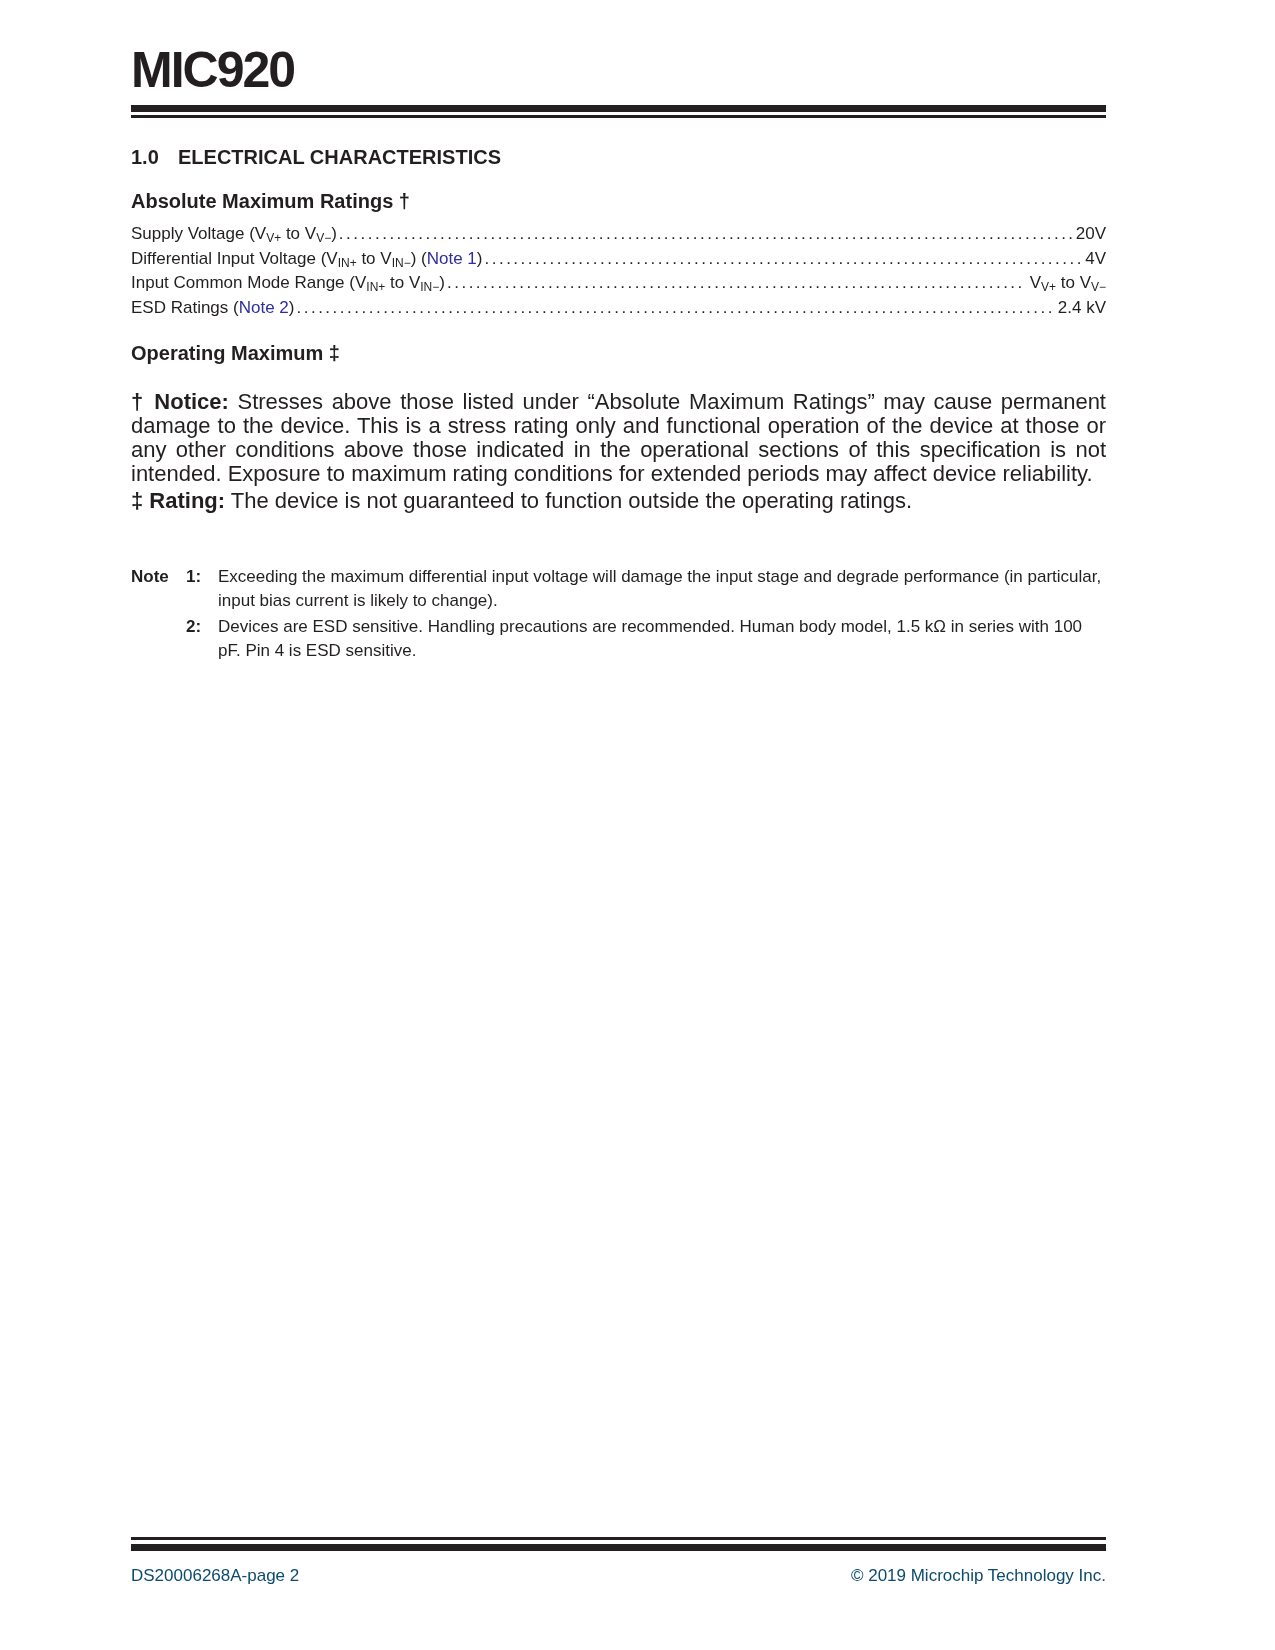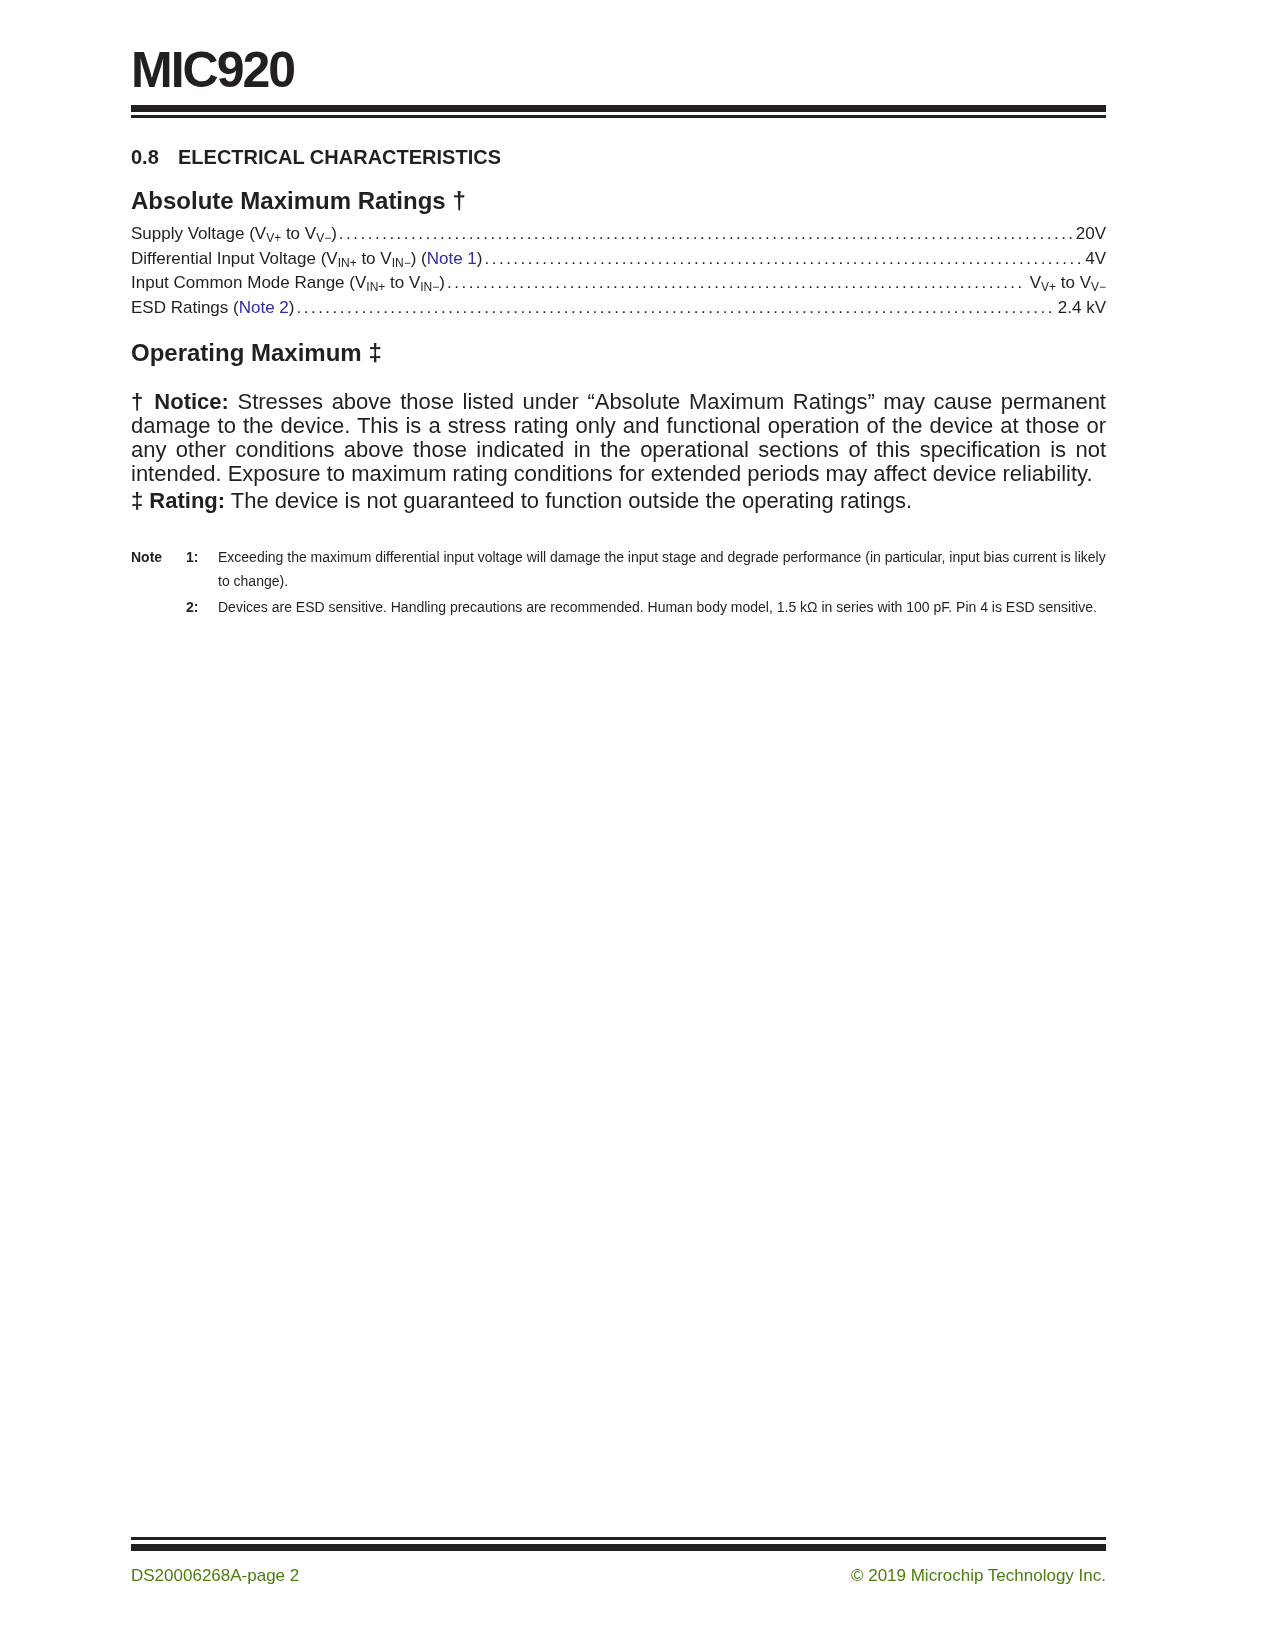--- a/index.html
+++ b/index.html
@@ -20,21 +20,21 @@
   .rule-thick{height:7px;background:#231f20;margin-top:9px;}
   .rule-thin{height:3px;background:#231f20;margin-top:3px;}
 
   .section-heading{
     display:flex;margin-top:28px;
     font-size:20px;line-height:22px;font-weight:bold;white-space:nowrap;
   }
   .sec-num{flex:0 0 47px;}
 
   h3.sub-heading{
-    font-size:24px;line-height:22px;font-weight:bold;margin:22px 0 0 0;
+    font-size:20px;line-height:22px;font-weight:bold;margin:22px 0 0 0;
   }
 
   .lines{margin-top:10px;}
   .dotline{
     display:flex;align-items:baseline;
     font-size:17px;line-height:24.5px;
   }
   .lbl{white-space:nowrap;flex:0 0 auto;}
   .dots{
     flex:1 1 auto;overflow:hidden;white-space:nowrap;
@@ -47,46 +47,46 @@
   .val{white-space:nowrap;flex:0 0 auto;padding-left:2px;}
 
   sub.sb{font-size:12px;vertical-align:-3px;letter-spacing:0;line-height:0;}
   a.link{color:#2e2ea0;text-decoration:none;cursor:pointer;}
 
   .notice{font-size:22px;line-height:24px;margin:26px 0 0 0;}
   .notice.justify{text-align:justify;}
   .notice + .notice{margin-top:3px;}
   .notice b{font-weight:bold;}
 
-  .notes{margin-top:32px;font-size:14px;line-height:24px;}
+  .notes{margin-top:52px;font-size:17px;line-height:24px;}
   .note-row{display:flex;margin-top:2px;}
   .note-word{flex:0 0 55px;font-weight:bold;}
   .note-num{flex:0 0 17px;font-weight:bold;}
   .note-text{flex:1 1 auto;padding-left:15px;}
 
   .footer{position:absolute;left:131px;top:1537px;width:975px;}
   .f-thin{height:3px;background:#231f20;}
   .f-thick{height:7px;background:#231f20;margin-top:4px;}
   .f-row{
     display:flex;justify-content:space-between;
-    font-size:17px;line-height:20px;margin-top:15px;color:#4d7c0f;
+    font-size:17px;line-height:20px;margin-top:15px;color:#0c4a6e;
   }
 </style>
 </head>
 <body>
 
 <div class="page">
   <div class="content">
 
     <h1 class="product">MIC920</h1>
     <div class="rule-thick"></div>
     <div class="rule-thin"></div>
 
     <div class="section-heading">
-      <span class="sec-num">0.8</span>
+      <span class="sec-num">1.0</span>
       <span>ELECTRICAL CHARACTERISTICS</span>
     </div>
 
     <h3 class="sub-heading">Absolute Maximum Ratings †</h3>
     <div class="lines" id="abs-lines">
         <div class="dotline">
           <span class="lbl"><span>Supply Voltage (V</span><sub class="sb">V+</sub><span> to V</span><sub class="sb">V−</sub><span>)</span></span>
           <span class="dots"></span>
           <span class="val"><span>20V</span></span>
         </div>

